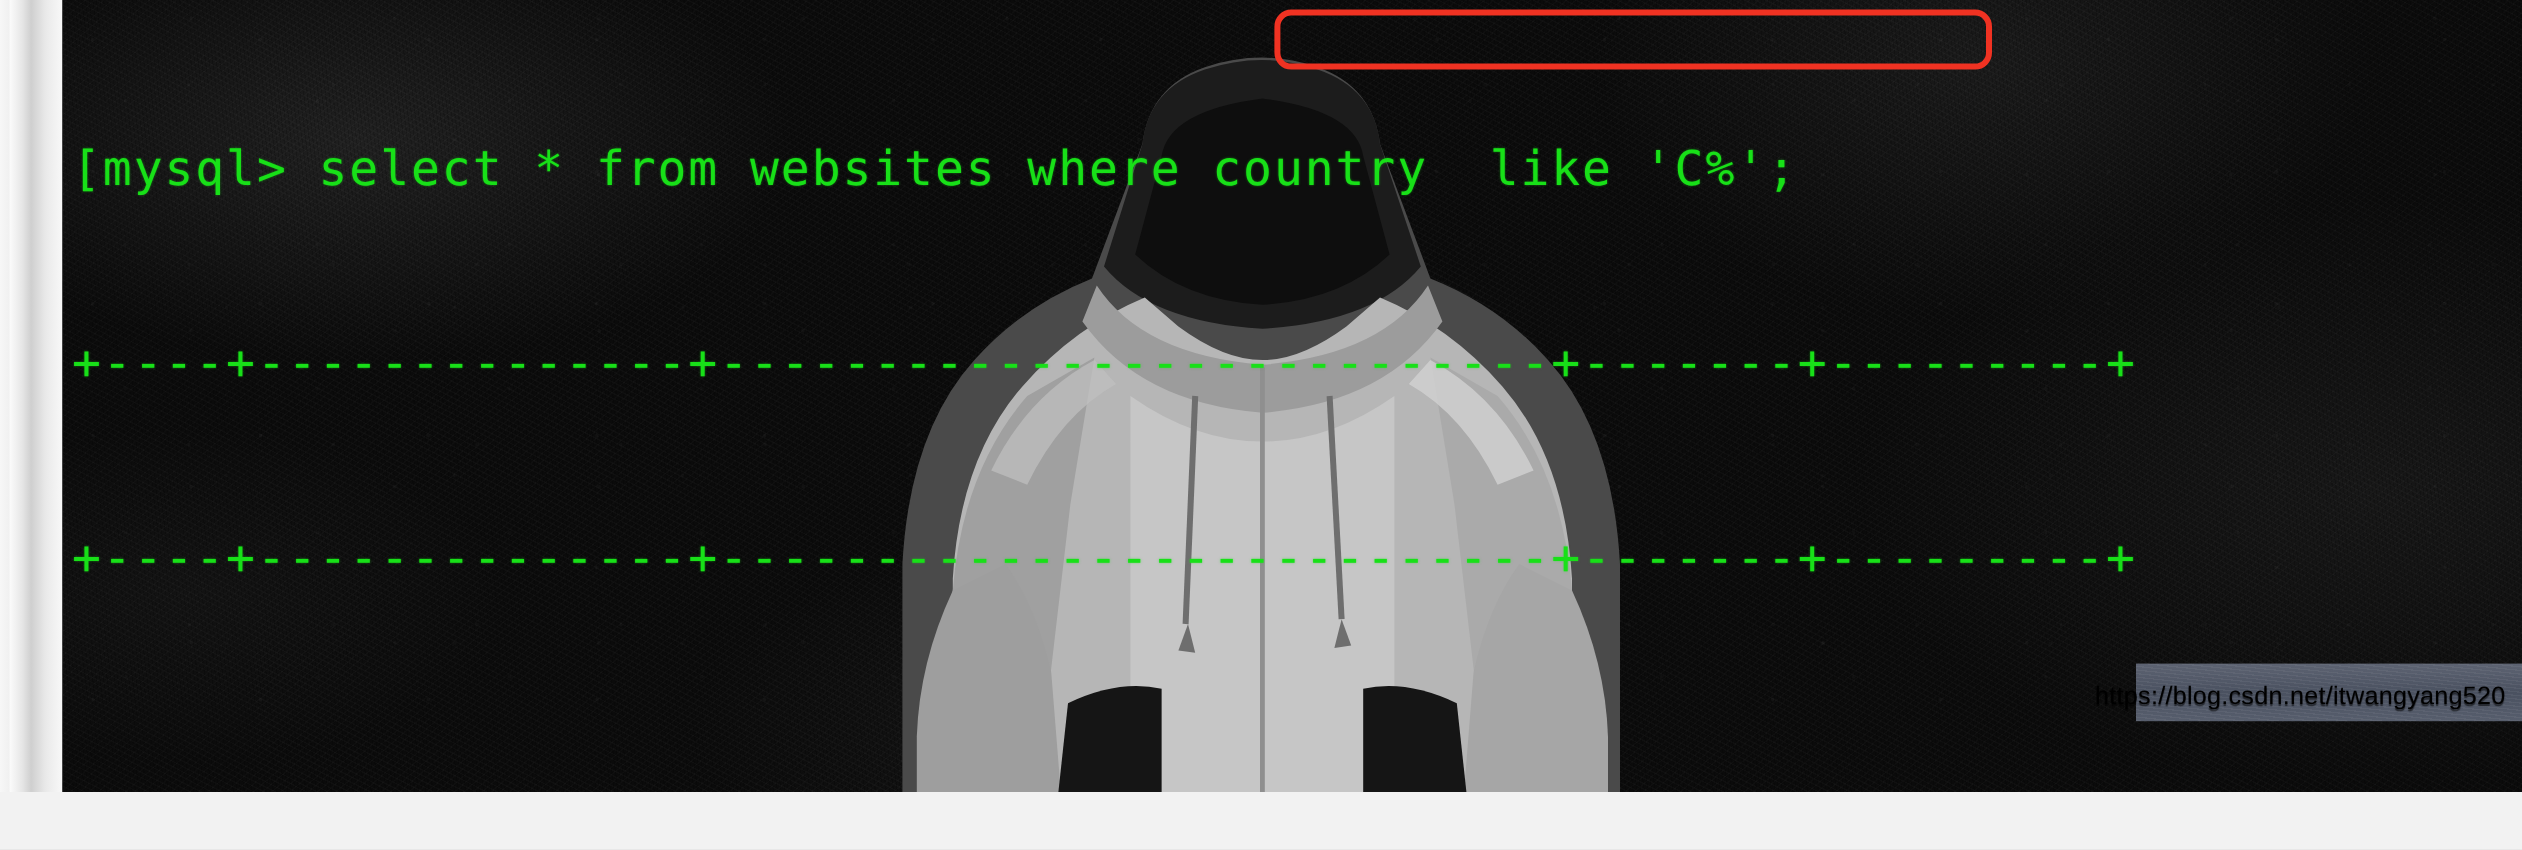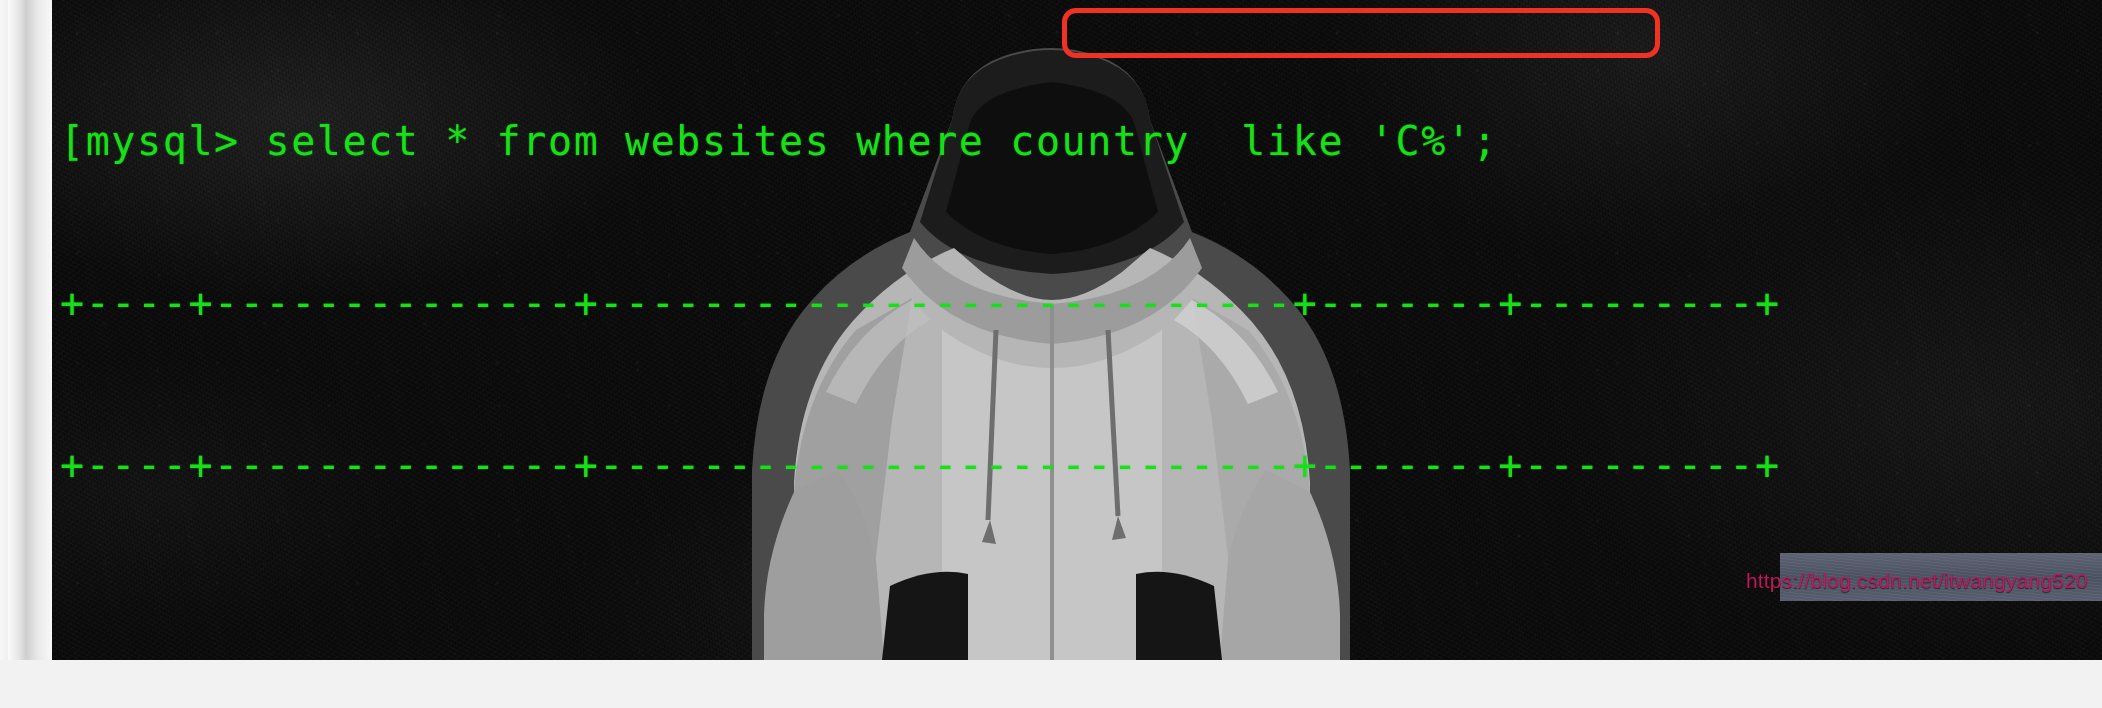--- a/index.html
+++ b/index.html
@@ -124,21 +124,21 @@
     box-sizing: border-box;
     pointer-events: none;
   }
 
   
   #watermark {
     position: absolute;
     right: 14px; bottom: 8px;
     font-family: "Liberation Sans", sans-serif;
     font-size: 21px;
-    color: #be185d;
+    color: #000000;
     letter-spacing: .2px;
     text-shadow: 0 1px 1px rgba(0,0,0,.6);
   }
   #watermark-bg {
     position: absolute;
     right: 0; bottom: 0;
     width: 322px; height: 48px;
     background:
       repeating-linear-gradient(6deg, rgba(255,255,255,.05) 0 1px, transparent 1px 3px),
       linear-gradient(180deg, #5d6372 0%, #4a5160 50%, #575e6d 100%);

